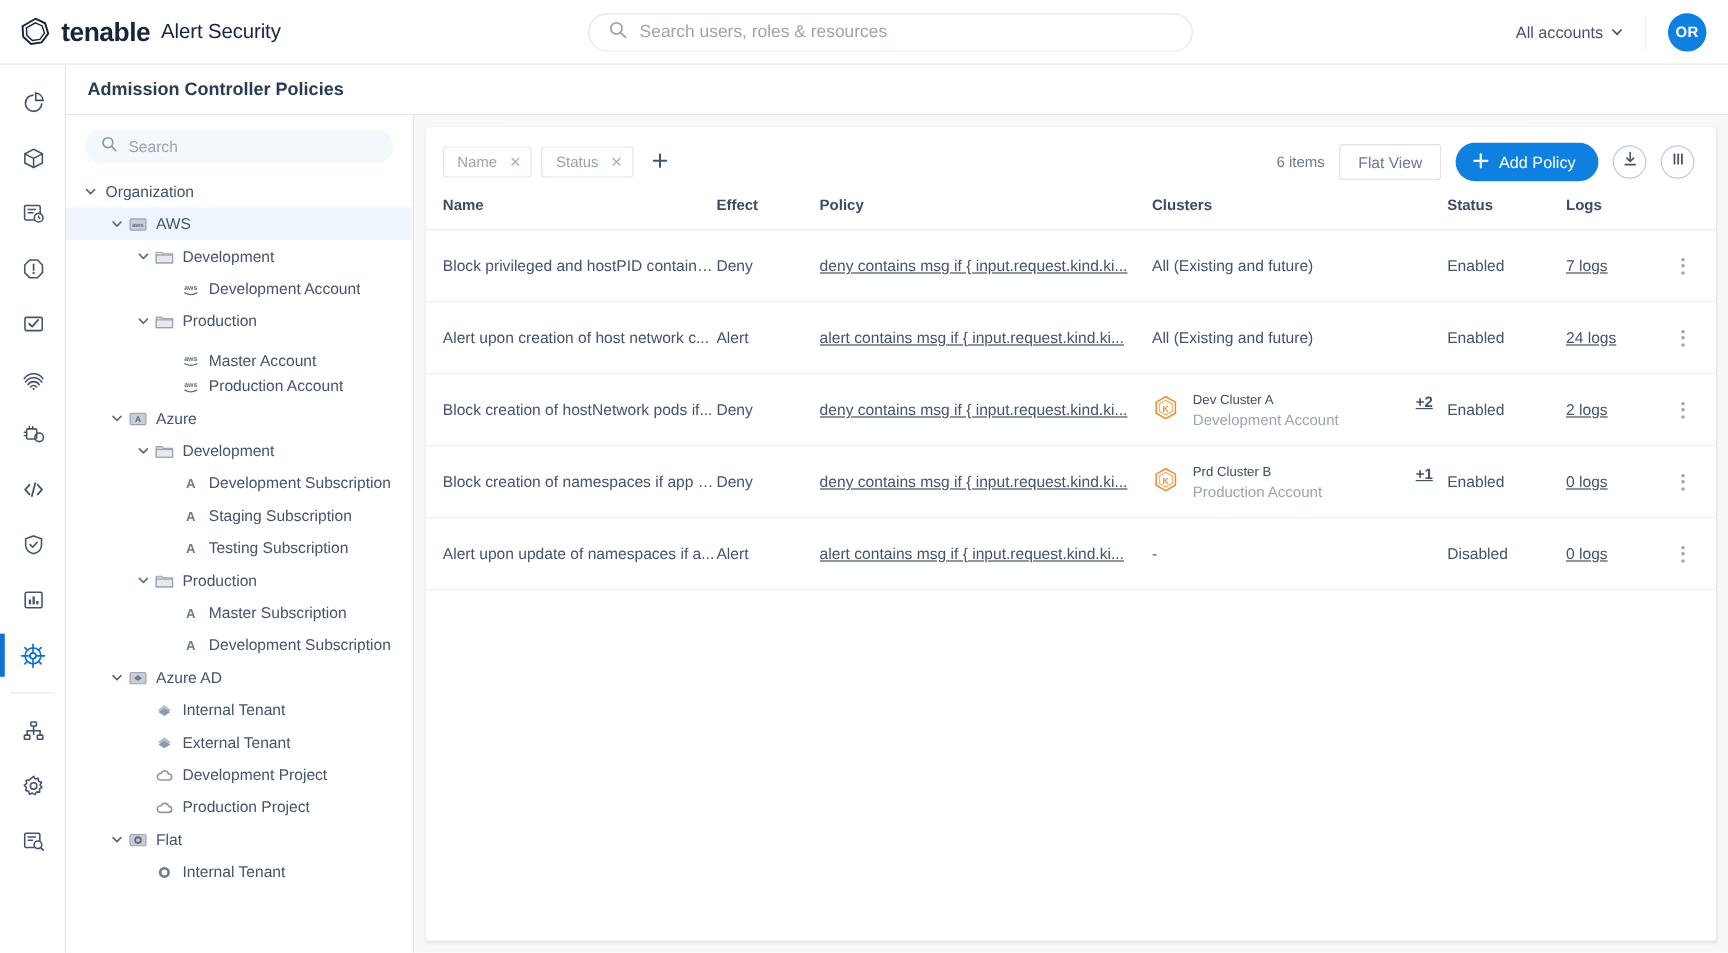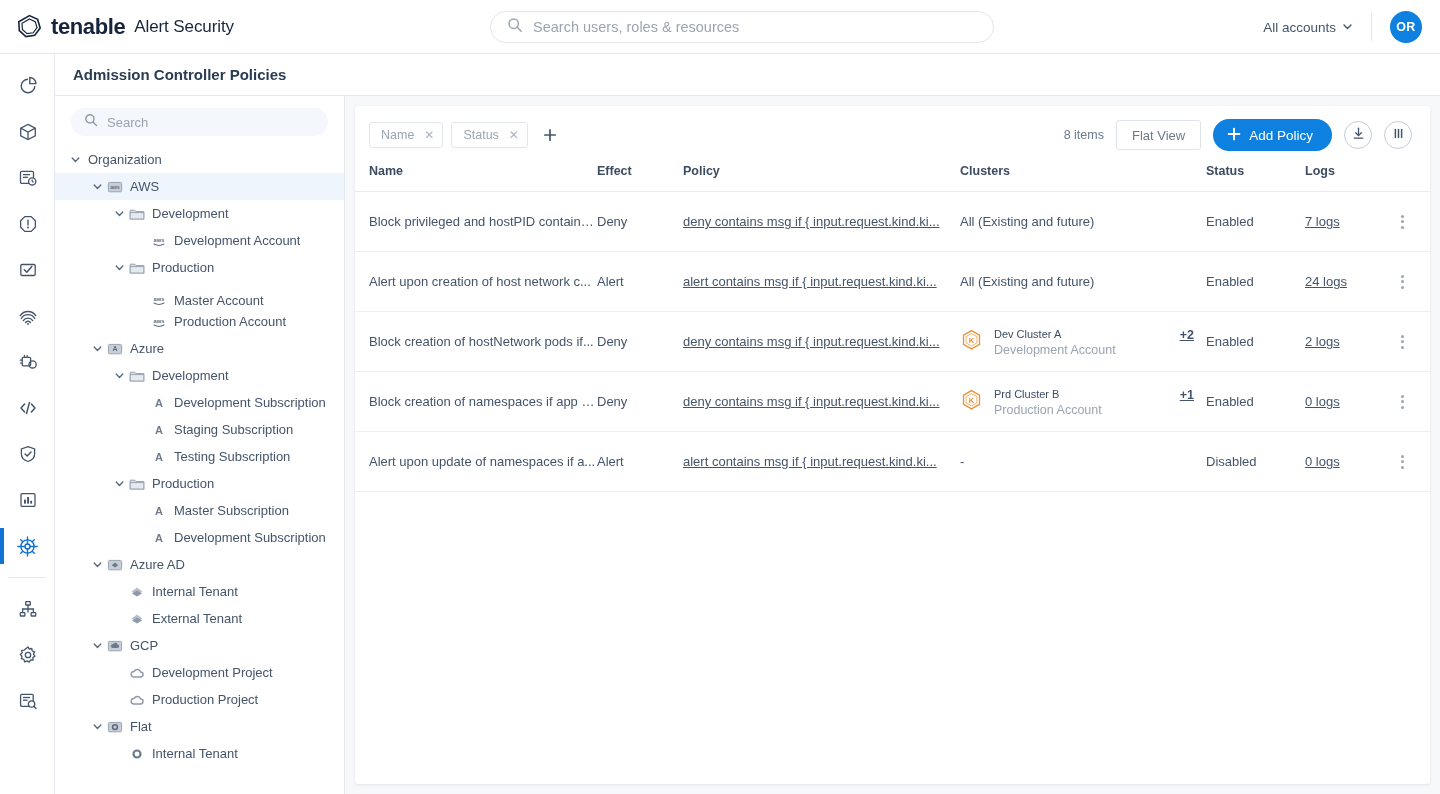--- a/index.html
+++ b/index.html
@@ -616,34 +616,20 @@
         <div class="tree-row" style="padding-left: 56px;">
           <span class="chev empty"></span>
           <span class="tree-ico">
             <svg width="16" height="16" viewBox="0 0 16 16">
               <polygon points="8,3.4 13.4,7.6 8,11.2 2.6,7.6" fill="#b6bfcb"></polygon>
               <polygon points="8,6.4 13,9.4 8,12.6 3,9.4" fill="#8e9aaa"></polygon>
             </svg>
           </span>
           <span class="tree-label">External Tenant</span>
         </div>
-        <div class="tree-row" style="padding-left: 34px;">
-          <span class="chev">
-            <svg width="11" height="11" viewBox="0 0 11 11">
-              <polyline points="2.2,4 5.5,7.4 8.8,4" fill="none" stroke="#5a6b80" stroke-width="1.4" stroke-linecap="round" stroke-linejoin="round"></polyline>
-            </svg>
-          </span>
-          <span class="tree-ico">
-            <svg width="16" height="16" viewBox="0 0 16 16">
-              <rect x="1.4" y="3.4" width="13.2" height="9.4" rx="1.1" fill="#c7ced8" stroke="#9aa5b1" stroke-width="1"></rect>
-              <path d="M5.4 10h5.3a1.8 1.8 0 0 0 0-3.5 2.5 2.5 0 0 0-4.7-.3 1.8 1.8 0 0 0-.6 3.8z" fill="#6d7b8c"></path>
-            </svg>
-          </span>
-          <span class="tree-label">GCP</span>
-        </div>
         <div class="tree-row" style="padding-left: 56px;">
           <span class="chev empty"></span>
           <span class="tree-ico">
             <svg width="16" height="16" viewBox="0 0 16 16">
               <path d="M4.6 12h6.9a2.5 2.5 0 0 0 .1-5 3.4 3.4 0 0 0-6.4-.5A2.5 2.5 0 0 0 4.6 12z" fill="none" stroke="#8e9aaa" stroke-width="1.4" stroke-linejoin="round"></path>
             </svg>
           </span>
           <span class="tree-label">Development Project</span>
         </div>
         <div class="tree-row" style="padding-left: 56px;">
@@ -696,21 +682,21 @@
         <div class="chip-add">
           <span>
             <svg width="14" height="14" viewBox="0 0 14 14">
                 <line x1="7" y1="1.8" x2="7" y2="12.2" stroke="#44546a" stroke-width="1.7" stroke-linecap="round"></line>
                 <line x1="1.8" y1="7" x2="12.2" y2="7" stroke="#44546a" stroke-width="1.7" stroke-linecap="round"></line>
               </svg>
           </span>
         </div>
 
         <div class="toolbar-right">
-          <div class="items-count">8 items</div>
+          <div class="items-count">6 items</div>
           <button class="flatview-btn">Flat View</button>
           <button class="add-policy-btn">
             <span>
               <svg width="14" height="14" viewBox="0 0 14 14">
                   <line x1="7" y1="1.6" x2="7" y2="12.4" stroke="#fff" stroke-width="1.9" stroke-linecap="round"></line>
                   <line x1="1.6" y1="7" x2="12.4" y2="7" stroke="#fff" stroke-width="1.9" stroke-linecap="round"></line>
                 </svg>
             </span>
             <span>Add Policy</span>
           </button>

